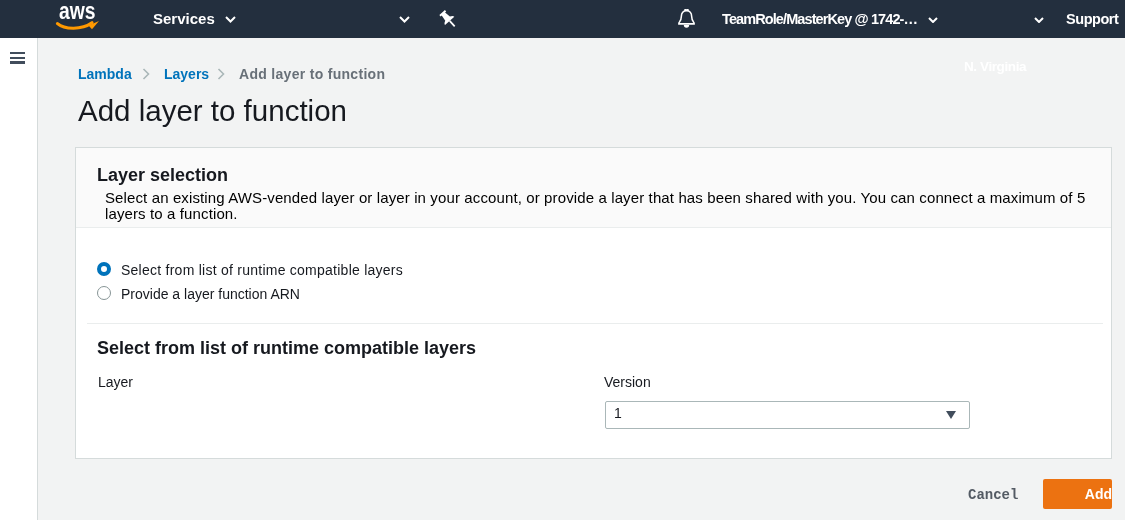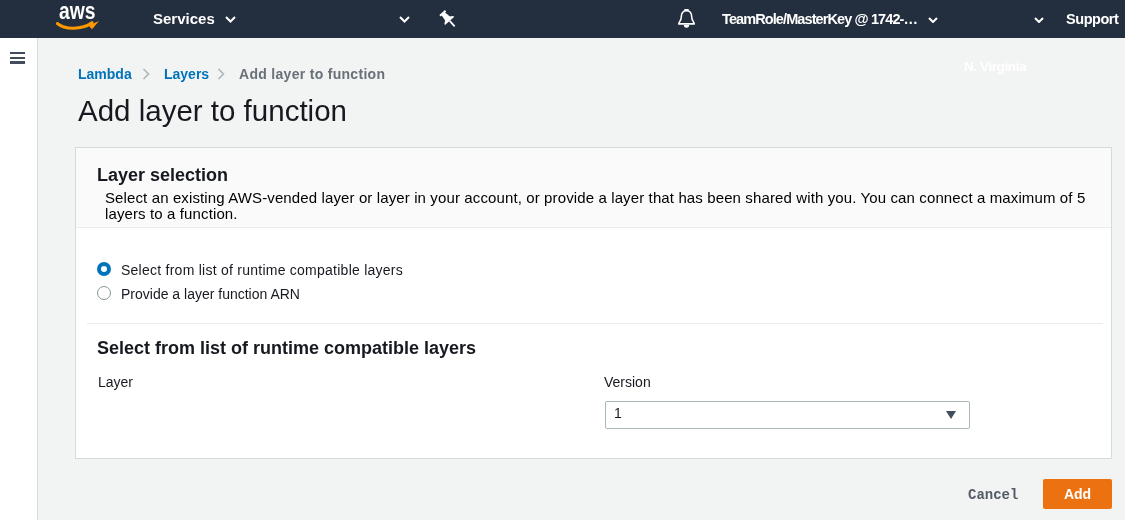--- a/index.html
+++ b/index.html
@@ -37,21 +37,21 @@
 
 #div2 { position:absolute; left:11px; top:175px; width:1016px; border-top:1px solid #eaeded; }
 
 #h3 { position:absolute; left:21px; top:190px; font-size:18px; font-weight:700; color:#16191f; line-height:20px; }
 .flabel { position:absolute; font-size:14px; color:#16191f; line-height:20px; }
 .selbox { position:absolute; top:253px; height:28px; background:#fff; border:1px solid #aab7b8; border-radius:2px; font-size:14px; color:#16191f; line-height:22px; padding-left:13px; letter-spacing:0.5px; }
 .seltri { position:absolute; top:9px; width:0; height:0; border-left:5.5px solid transparent; border-right:5.5px solid transparent; border-top:8.5px solid #414d5c; }
 
 
 #cancel { position:absolute; left:968px; top:484.5px; font-size:14px; font-weight:700; color:#545b64; line-height:20px;font-family:Liberation Mono, monospace; }
-#addbtn { position:absolute; left:1043px; top:479px; width:69px; height:30px; background:#ec7211; border-radius:2px; color:#ffffff; font-size:14px; font-weight:700; text-align:center; line-height:30px; }
+#addbtn { position:absolute; left:1043px; top:479px; width:69px; height:30px; background:#ec7211; border-radius:2px; color:#ffffff; font-size:14px; font-weight:700; text-align:right; line-height:30px; }
 </style>
 </head>
 <body>
 
 <div id="nav">
   <svg class="abs" style="left:55px;top:3px;" width="46" height="31" viewBox="0 0 46 31">
     <text x="4" y="15.7" font-family="Liberation Sans, sans-serif" font-weight="bold" font-size="24" fill="#ffffff" textLength="36.5" lengthAdjust="spacingAndGlyphs">aws</text>
     <path d="M2.5 20.6 C 9 26.2, 26 27.6, 37 19.8" fill="none" stroke="#f90" stroke-width="3.2" stroke-linecap="round"></path>
     <path d="M33.5 22.4 L44 18 L37 26.2 Z" fill="#f90"></path>
   </svg>

